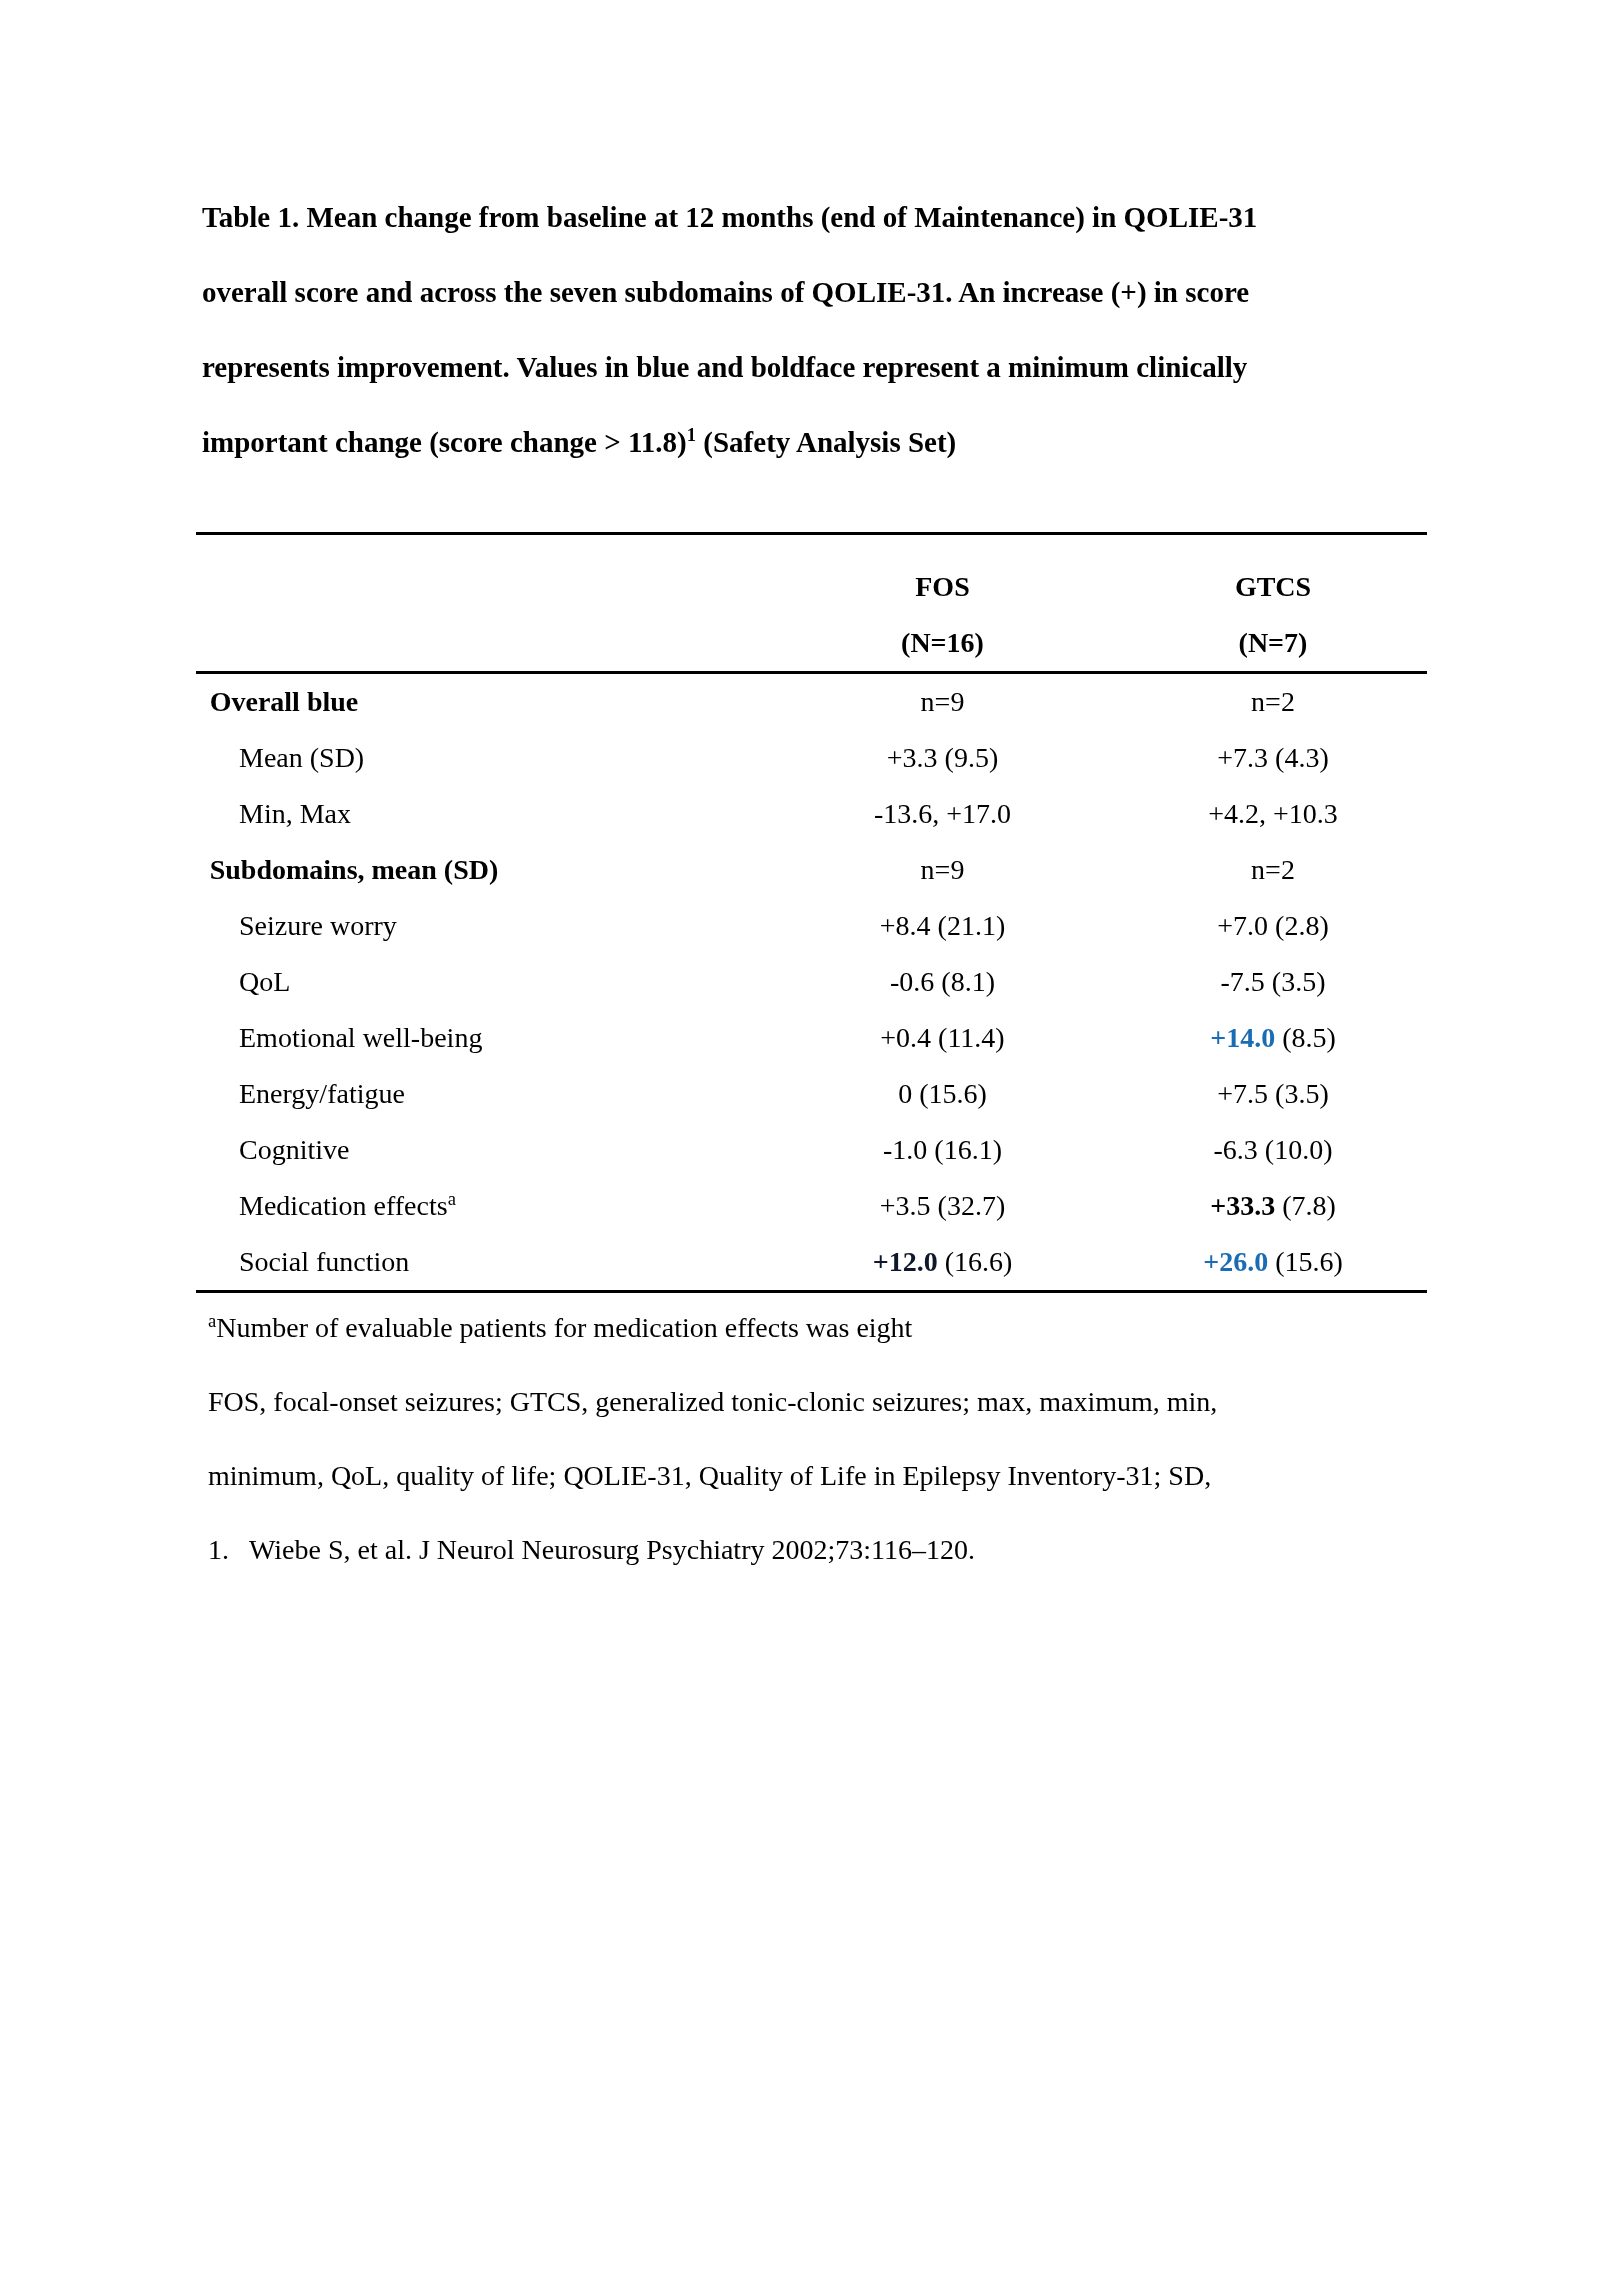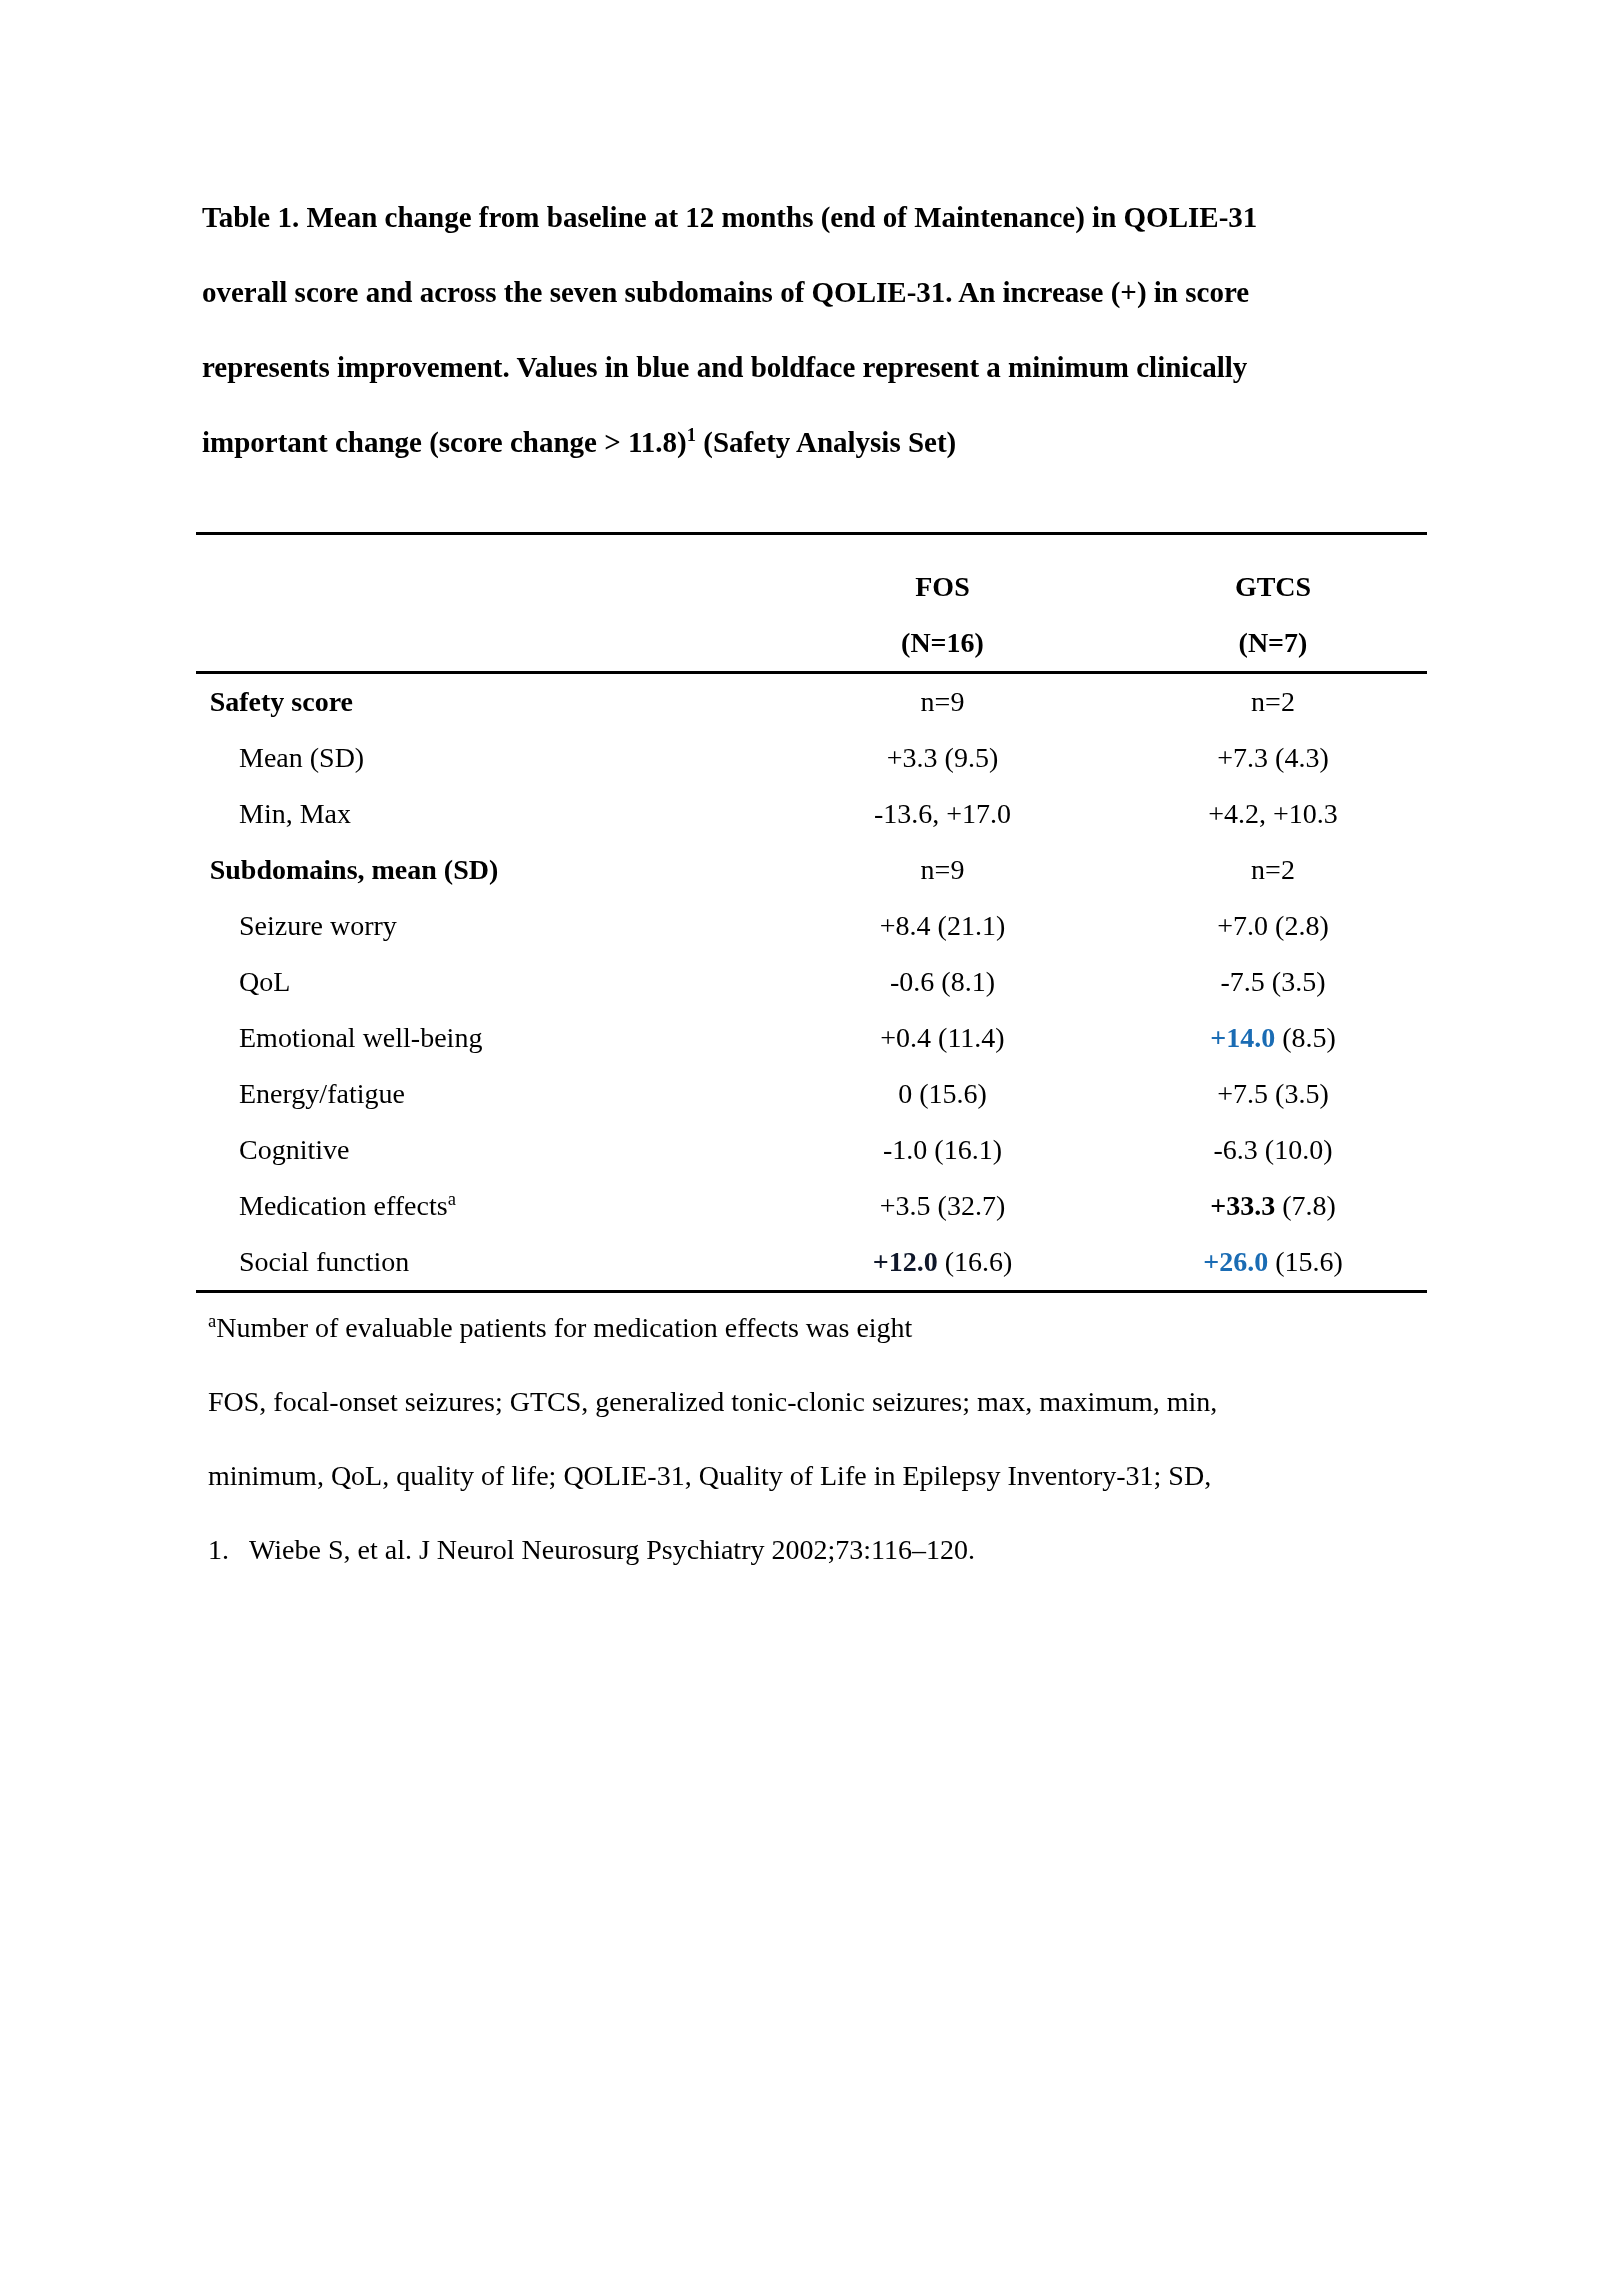--- a/index.html
+++ b/index.html
@@ -60,21 +60,21 @@
         <div class="val">GTCS</div>
       </div>
       <div class="hrow">
         <div class="lbl"></div>
         <div class="val">(N=16)</div>
         <div class="val">(N=7)</div>
       </div>
     </div>
     <div>
         <div class="brow section">
-          <div class="lbl"><span>Safety score</span></div>
+          <div class="lbl"><span>Overall blue</span></div>
           <div class="val"><span>n=9</span></div>
           <div class="val"><span>n=2</span></div>
         </div>
         <div class="brow item">
           <div class="lbl"><span>Mean (SD)</span></div>
           <div class="val"><span>+3.3 (9.5)</span></div>
           <div class="val"><span>+7.3 (4.3)</span></div>
         </div>
         <div class="brow item">
           <div class="lbl"><span>Min, Max</span></div>

